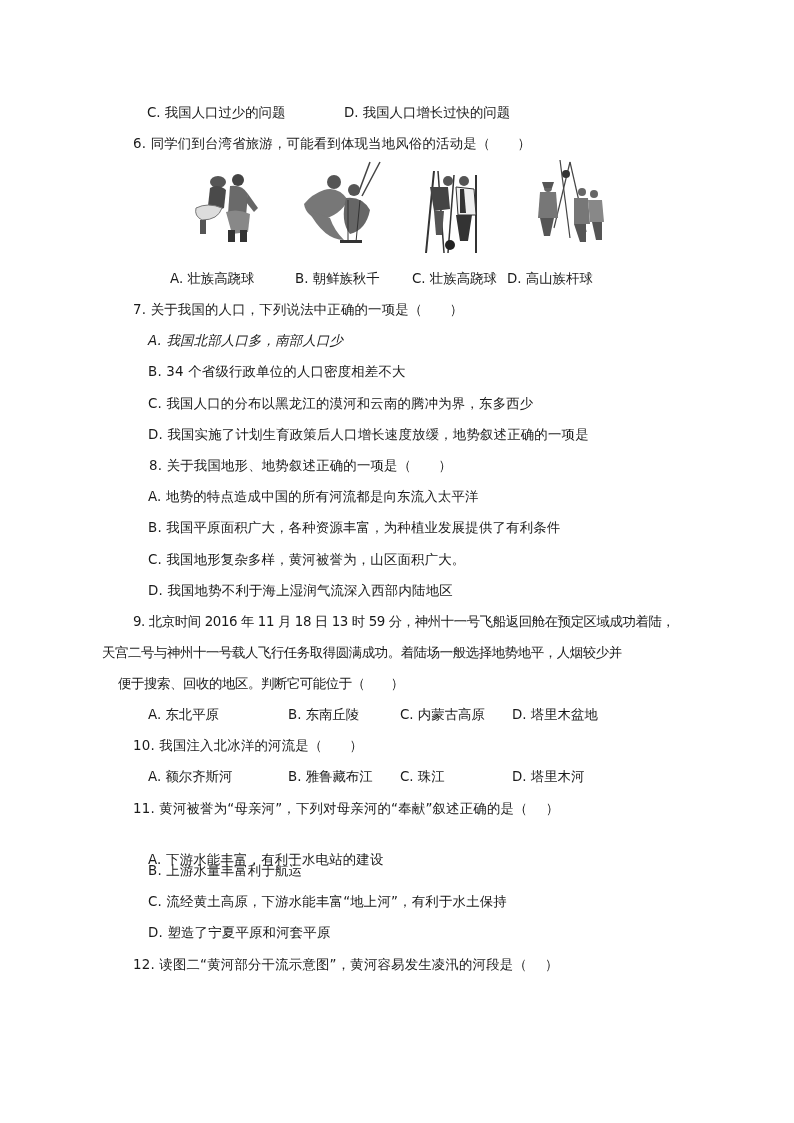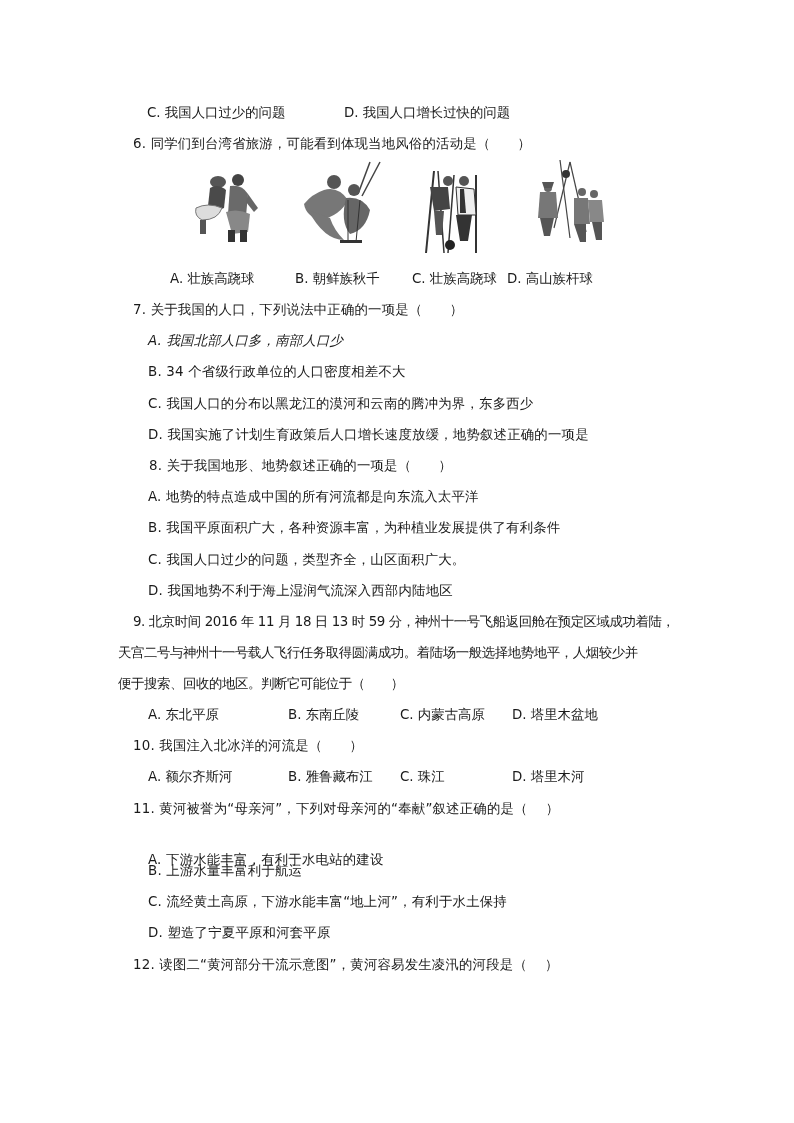--- a/index.html
+++ b/index.html
@@ -122,25 +122,25 @@
 
 <div class="line" style="left:133px;top:301px;text-align:right;">7. 关于我国的人口，下列说法中正确的一项是（　　）</div>
 <div class="line" style="left:148px;top:332px;font-style:italic;">A. 我国北部人口多，南部人口少</div>
 <div class="line" style="left:148px;top:363px;">B. 34 个省级行政单位的人口密度相差不大</div>
 <div class="line" style="left:148px;top:395px;">C. 我国人口的分布以黑龙江的漠河和云南的腾冲为界，东多西少</div>
 <div class="line" style="left:148px;top:426px;">D. 我国实施了计划生育政策后人口增长速度放缓，地势叙述正确的一项是</div>
 
 <div class="line" style="left:133px;top:457px;margin-left:16px;">8. 关于我国地形、地势叙述正确的一项是（　　）</div>
 <div class="line" style="left:148px;top:488px;">A. 地势的特点造成中国的所有河流都是向东流入太平洋</div>
 <div class="line" style="left:148px;top:519px;">B. 我国平原面积广大，各种资源丰富，为种植业发展提供了有利条件</div>
-<div class="line" style="left:148px;top:551px;">C. 我国人口过少的问题，类型齐全，山区面积广大。</div>
+<div class="line" style="left:148px;top:551px;">C. 我国地形复杂多样，黄河被誉为，山区面积广大。</div>
 <div class="line" style="left:148px;top:582px;">D. 我国地势不利于海上湿润气流深入西部内陆地区</div>
 
 <div class="line" style="left:133px;top:613px;letter-spacing:-0.4px;">9. 北京时间 2016 年 11 月 18 日 13 时 59 分，神州十一号飞船返回舱在预定区域成功着陆，</div>
-<div class="line" style="left:118px;top:644px;letter-spacing:-0.4px;">天宫二号与神州十一号载人飞行任务取得圆满成功。着陆场一般选择地势地平，人烟较少并</div>
+<div class="line" style="left:102px;top:644px;letter-spacing:-0.4px;">天宫二号与神州十一号载人飞行任务取得圆满成功。着陆场一般选择地势地平，人烟较少并</div>
 <div class="line" style="left:118px;top:675px;letter-spacing:-0.4px;">便于搜索、回收的地区。判断它可能位于（　　）</div>
 
 <div class="opt-row" style="left:0;top:706px;width:794px;">
   <span style="left:148px;">A. 东北平原</span>
   <span style="left:288px;">B. 东南丘陵</span>
   <span style="left:400px;">C. 内蒙古高原</span>
   <span style="left:512px;">D. 塔里木盆地</span>
 </div>
 
 <div class="line" style="left:133px;top:737px;">10. 我国注入北冰洋的河流是（　　）</div>

